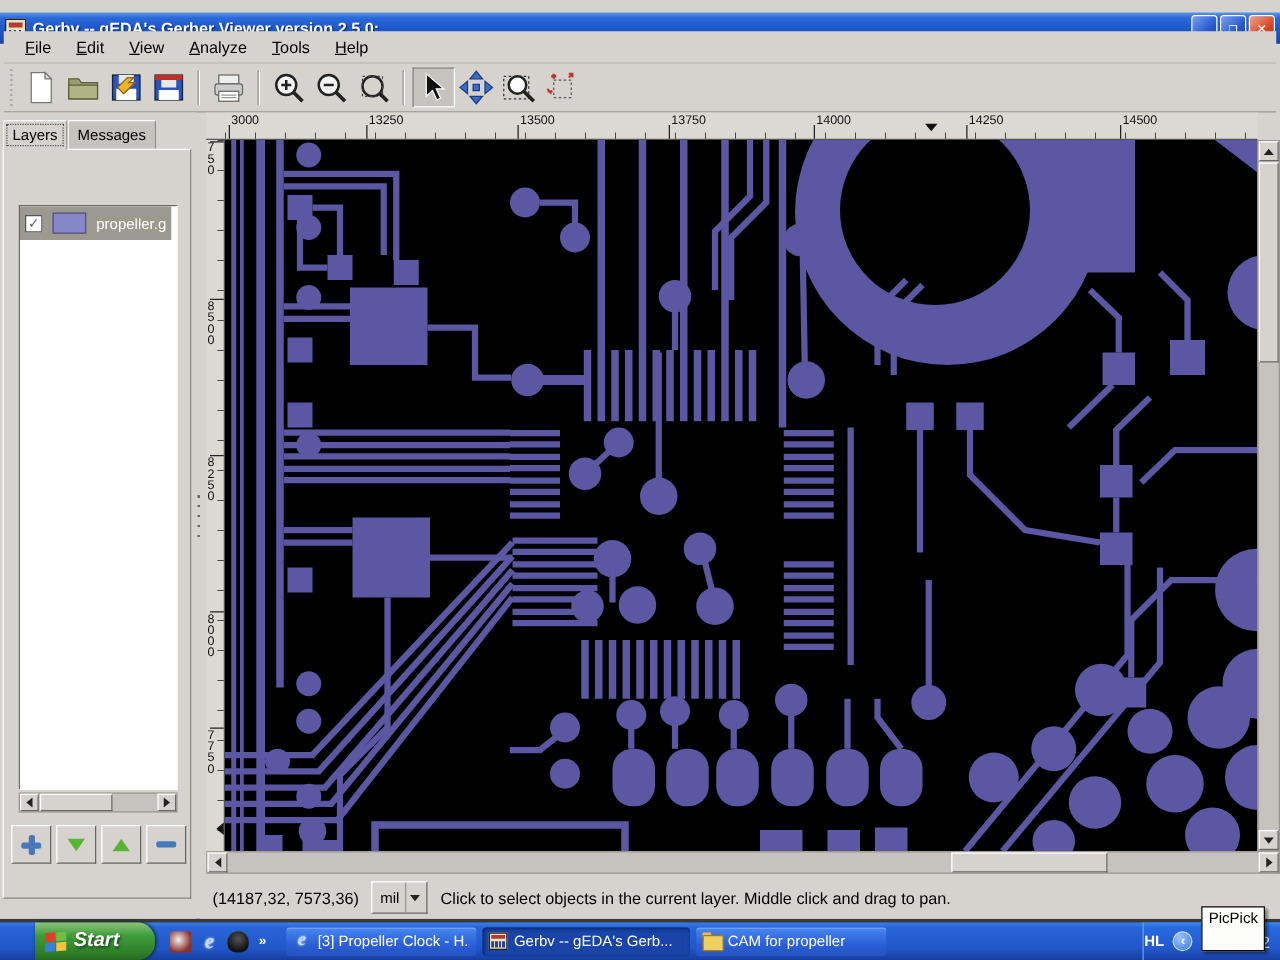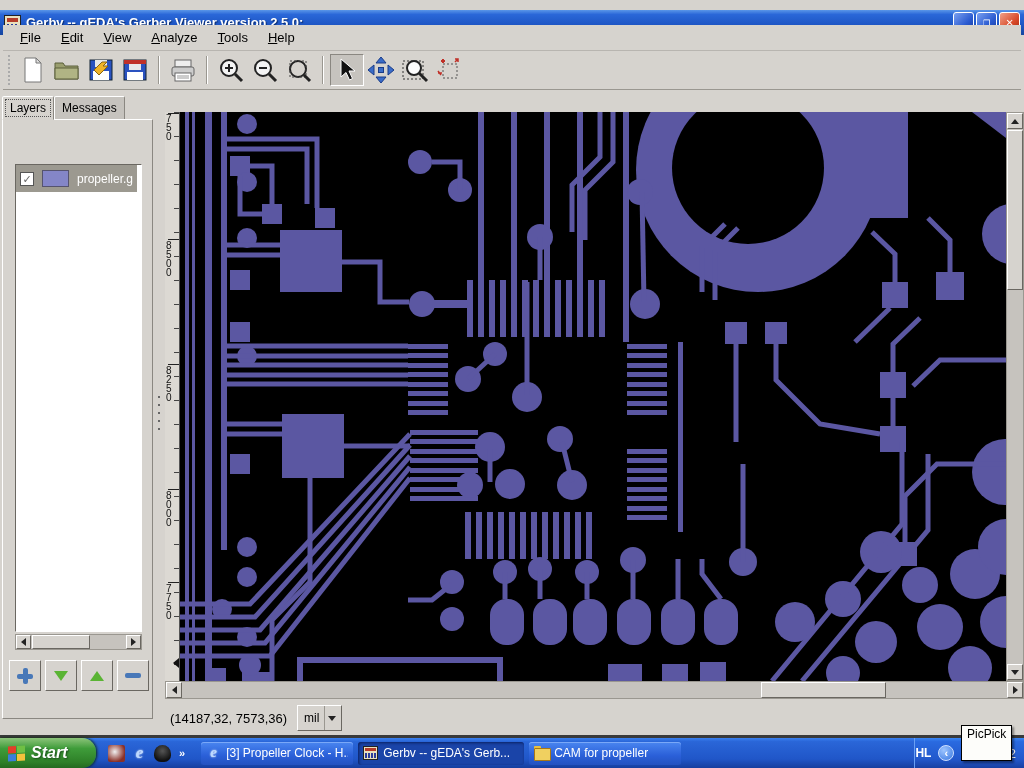--- a/index.html
+++ b/index.html
@@ -126,21 +126,21 @@
     display:flex;align-items:center;gap:10px;padding-left:10px;font-size:13px;}
   .statusbar .units-combo{height:26px;}
   .status-msg{white-space:nowrap;}
 
   
   .taskbar{position:absolute;left:0;top:738px;width:1024px;height:30px;
     background:linear-gradient(180deg,#3a80f0 0%,#2a66d8 12%,#2056c8 70%,#163e9e 100%);
     display:flex;align-items:center;}
   .start-btn{height:30px;width:96px;border-radius:0 14px 14px 0;
     background:linear-gradient(180deg,#8cc47a 0%,#3f9c3a 35%,#2e8028 80%,#246a20 100%);
-    display:flex;align-items:center;gap:6px;padding-left:8px;box-shadow:1px 0 3px #0a2a10;}
+    display:flex;align-items:center;gap:6px;padding-left:8px;box-shadow:1px 0 3px #0a2a10;margin-left:28px;}
   .start-flag{width:17px;height:15px;display:grid;grid-template-columns:8px 8px;grid-template-rows:7px 7px;gap:1px;
     transform:skewY(-4deg);}
   .start-flag i{display:block;}
   .start-label{color:#fff;font-size:16px;font-weight:bold;font-style:italic;text-shadow:1px 1px 2px #1a4a1a;}
   .quick-launch{display:flex;align-items:center;gap:6px;margin-left:12px;}
   .ql-icon{width:17px;height:17px;border-radius:2px;}
   .ql-more{color:#fff;font-size:11px;font-weight:bold;margin-left:2px;}
   .task-btns{display:flex;gap:5px;margin-left:16px;}
   .task-btn{width:152px;height:23px;border-radius:3px;display:flex;align-items:center;gap:5px;padding:0 5px;
     background:linear-gradient(180deg,#4a86f0,#2a5fd8 60%,#2452c0);box-shadow:inset 0 1px 0 #7aa8f8;
@@ -329,20 +329,37 @@
             <span class="arr up"></span>
           </div>
         <div class="pb">
             <span class="minus"></span>
           </div>
       </div>
     </div>
   </div>
   <div class="splitter-grip"></div>
 
+  <div class="ruler-h">
+    <div class="major" style="left:18px"></div>
+      <span class="rlabel" style="left:20px">3000</span>
+    <div class="major" style="left:128px"></div>
+      <span class="rlabel" style="left:130px">13250</span>
+    <div class="major" style="left:249px"></div>
+      <span class="rlabel" style="left:251px">13500</span>
+    <div class="major" style="left:370px"></div>
+      <span class="rlabel" style="left:372px">13750</span>
+    <div class="major" style="left:486px"></div>
+      <span class="rlabel" style="left:488px">14000</span>
+    <div class="major" style="left:608px"></div>
+      <span class="rlabel" style="left:610px">14250</span>
+    <div class="major" style="left:731px"></div>
+      <span class="rlabel" style="left:733px">14500</span>
+    <div class="hmarker" style="left:575px"></div>
+  </div>
 
   <div class="ruler-v">
     <div class="major" style="top:1px"></div>
       <span class="rlabel" style="top:2px">750</span>
     <div class="major" style="top:127px"></div>
       <span class="rlabel" style="top:129px">8500</span>
     <div class="major" style="top:252px"></div>
       <span class="rlabel" style="top:254px">8250</span>
     <div class="major" style="top:377px"></div>
       <span class="rlabel" style="top:379px">8000</span>
@@ -580,20 +597,21 @@
   </div>
 
   <div class="statusbar">
     <span>(14187,32,  7573,36)</span>
     <div class="combo units-combo">
       <span>mil</span>
       <span class="arrow-box">
           <span class="arrow-down"></span>
         </span>
     </div>
+    <span class="status-msg">Click to select objects in the current layer. Middle click and drag to pan.</span>
   </div>
 </div>
 
 <div class="taskbar">
   <div class="start-btn">
     <span class="start-flag">
       <i style="background:#e23e2a"></i>
         <i style="background:#6fbf44"></i>
       <i style="background:#3a7edc"></i>
         <i style="background:#f5c23c"></i>

